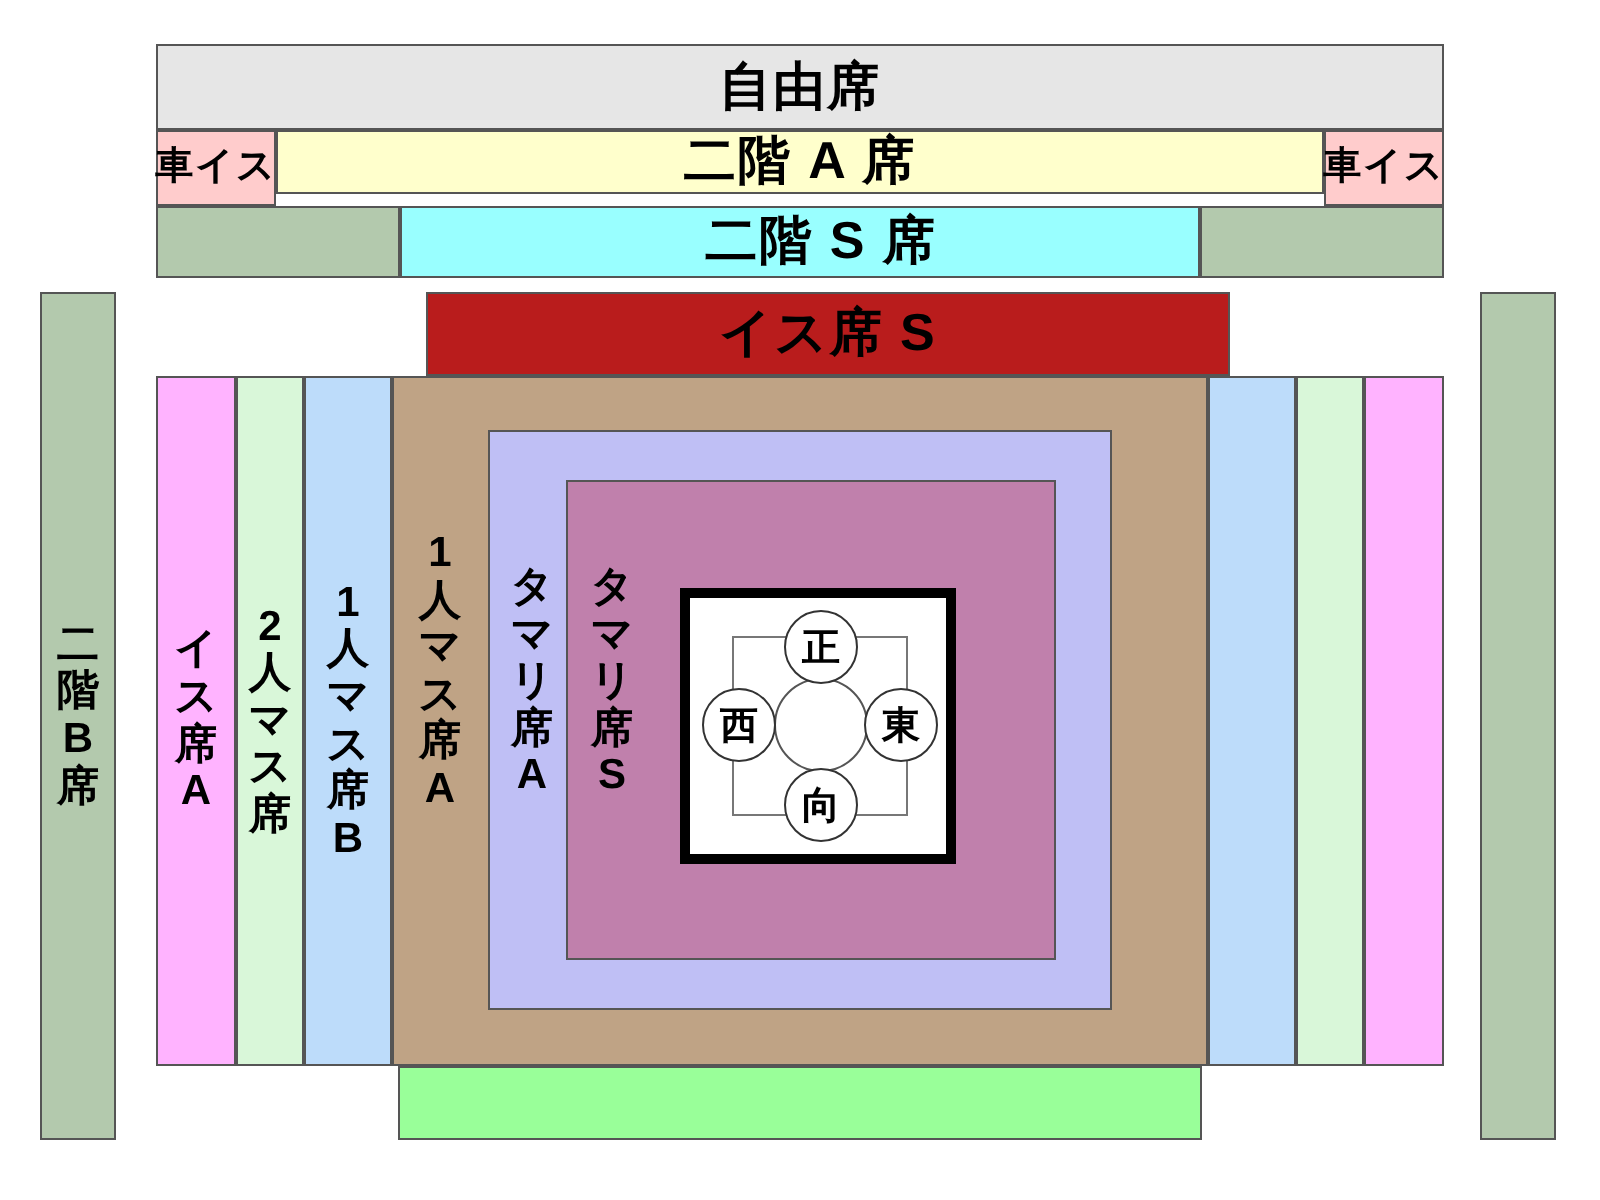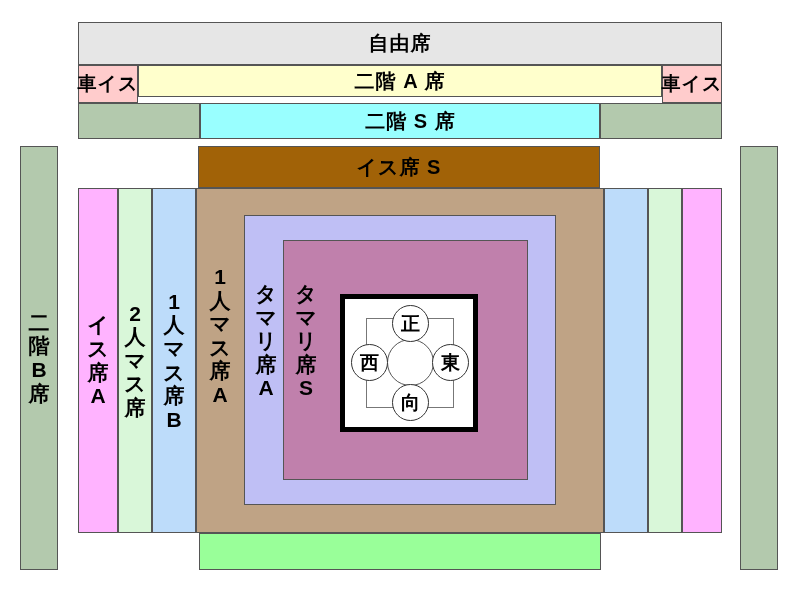--- a/index.html
+++ b/index.html
@@ -24,21 +24,21 @@
     border: 1.5px solid #555555;
     display: flex;
     align-items: center;
     justify-content: center;
     color: #000000;
     font-weight: bold;
     line-height: 1.05;
   }
   
   .hz {
-    font-size: 20px;
+    font-size: 26px;
     letter-spacing: 1px;
     white-space: nowrap;
   }
   
   .vt {
     font-size: 21px;
     writing-mode: horizontal-tb;
     text-align: center;
     white-space: pre-line;
     letter-spacing: 0;
@@ -111,21 +111,21 @@
     <span>二
 階
 B
 席</span>
   </div>
 
   <div class="box vt" style="left:740px; top:146px; width:38px; height:424px; background:#b3c9ad;">
     <span></span>
   </div>
 
-  <div class="box hz" style="left:198px; top:146px; width:402px; height:42px; background:#a16207;">
+  <div class="box hz" style="left:213px; top:146px; width:402px; height:42px; background:#b91c1c;">
     <span>イス席 S</span>
   </div>
 
   <div class="box hz" style="left:199px; top:533px; width:402px; height:37px; background:#99ff99;">
     <span></span>
   </div>
 
   <div class="box vt" style="left:78px; top:188px; width:40px; height:345px; background:#ffb3ff;">
     <span>イ
 ス

